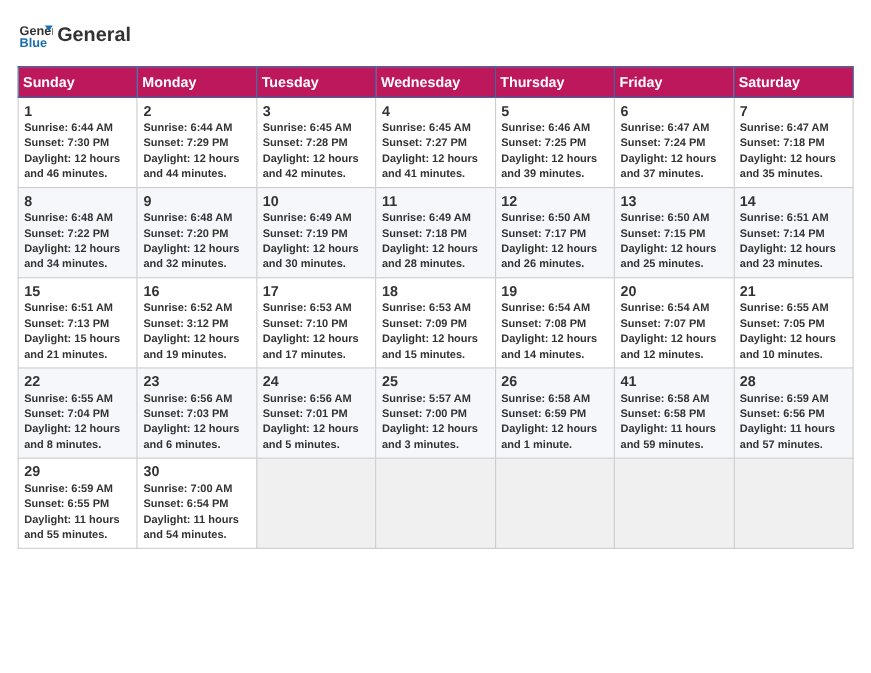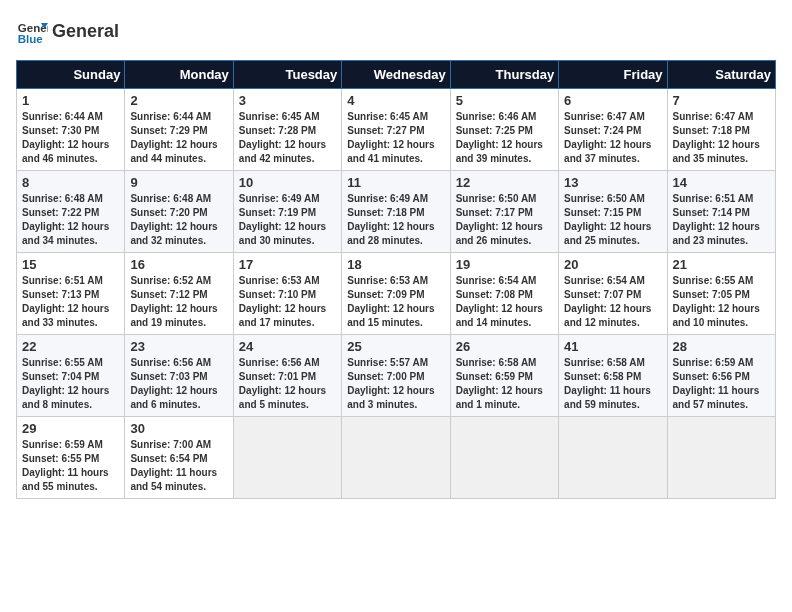--- a/index.html
+++ b/index.html
@@ -45,24 +45,24 @@
     .location {
       font-size: 14px;
       color: #555;
     }
     .calendar-table {
       width: 100%;
       border-collapse: collapse;
       font-size: 11px;
     }
     .calendar-table th {
-      background-color: #0f172a;
+      background-color: #be185d;
       color: white;
       padding: 6px 4px;
-      text-align: right;
+      text-align: left;
       font-size: 13px;
       font-weight: bold;
       border: 1px solid #2e6da4;
     }
     .calendar-table td {
       border: 1px solid #ccc;
       vertical-align: top;
       padding: 4px 5px;
       width: calc(100% / 7);
       height: 80px;
@@ -239,28 +239,28 @@
             <div>Daylight: 12 hours and 23 minutes.</div>
           </div>
         </td>
       </tr>
       <tr>
         <td>
           <span class="day-number">15</span>
           <div class="day-info">
             <div>Sunrise: 6:51 AM</div>
             <div>Sunset: 7:13 PM</div>
-            <div>Daylight: 12 hours and 33 minutes.</div>
+            <div>Daylight: 15 hours and 21 minutes.</div>
           </div>
         </td>
         <td>
           <span class="day-number">16</span>
           <div class="day-info">
             <div>Sunrise: 6:52 AM</div>
-            <div>Sunset: 7:12 PM</div>
+            <div>Sunset: 3:12 PM</div>
             <div>Daylight: 12 hours and 19 minutes.</div>
           </div>
         </td>
         <td>
           <span class="day-number">17</span>
           <div class="day-info">
             <div>Sunrise: 6:53 AM</div>
             <div>Sunset: 7:10 PM</div>
             <div>Daylight: 12 hours and 17 minutes.</div>
           </div>

